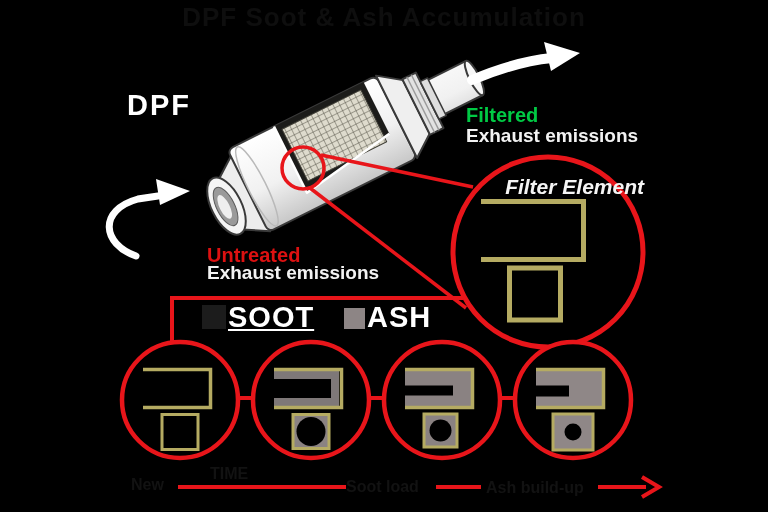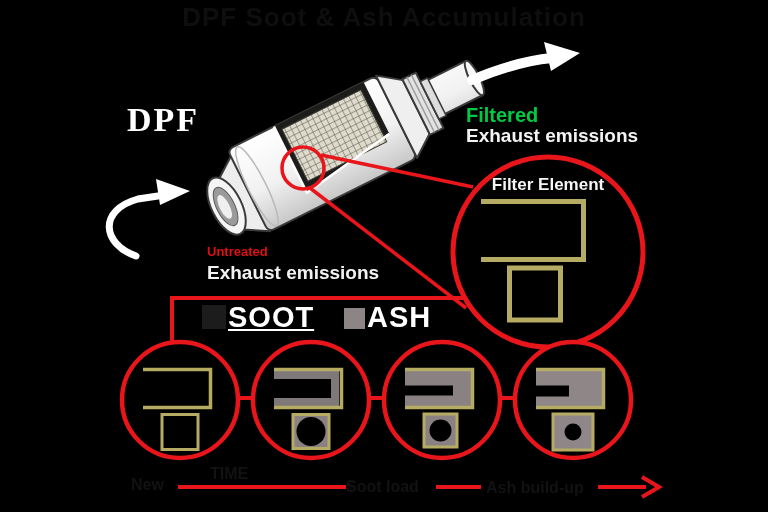--- a/index.html
+++ b/index.html
@@ -1,26 +1,26 @@
 <!DOCTYPE html>
 <html><head>
 <meta charset="utf-8">
 <style>
   html,body{margin:0;padding:0;background:#000;}
   #stage{position:relative;width:768px;height:512px;background:#000;overflow:hidden;
          font-family:"Liberation Sans", sans-serif;}
   #gfx{position:absolute;left:0;top:0;z-index:1;}
   .lbl{position:absolute;z-index:2;white-space:nowrap;font-weight:bold;line-height:1;}
   .title{left:0;top:4px;width:768px;text-align:center;font-size:26px;color:#0e0e0e;letter-spacing:1px;}
-  .dpf{left:127px;top:103px;font-size:34px;color:#ffffff;letter-spacing:2px;font-family:Liberation Serif, serif;}
+  .dpf{left:127px;top:91px;font-size:29px;color:#ffffff;letter-spacing:2px;}
   .filtered{left:466px;top:105px;font-size:20px;color:#00c944;}
   .filtered-cap{left:466px;top:126px;font-size:19px;color:#f2f2f2;}
-  .untreated{left:207px;top:245px;font-size:13px;color:#dd1111;}
+  .untreated{left:207px;top:245px;font-size:20px;color:#dd1111;}
   .untreated-cap{left:207px;top:263px;font-size:19px;color:#f2f2f2;}
-  .felement{left:452px;top:176px;width:192px;text-align:center;font-size:17px;color:#f5f5f5;}
+  .felement{left:452px;top:176px;width:192px;text-align:right;font-size:21px;color:#f5f5f5;font-style:italic;}
   .soot{left:228px;top:303px;font-size:29px;color:#ffffff;letter-spacing:1px;text-decoration:underline;}
   .ash{left:367px;top:303px;font-size:29px;color:#ffffff;letter-spacing:1px;text-align:center;}
   .swatch{position:absolute;z-index:2;}
   .soot-swatch{left:202px;top:305px;width:24px;height:24px;background:#1c1c1c;}
   .ash-swatch{left:344px;top:308px;width:21px;height:21px;background:#8d8585;}
   .tl{font-size:16px;color:#121212;}
   .tl1{left:131px;top:477px;}
   .tl2{left:210px;top:466px;}
   .tl3{left:346px;top:479px;}
   .tl4{left:486px;top:480px;}

